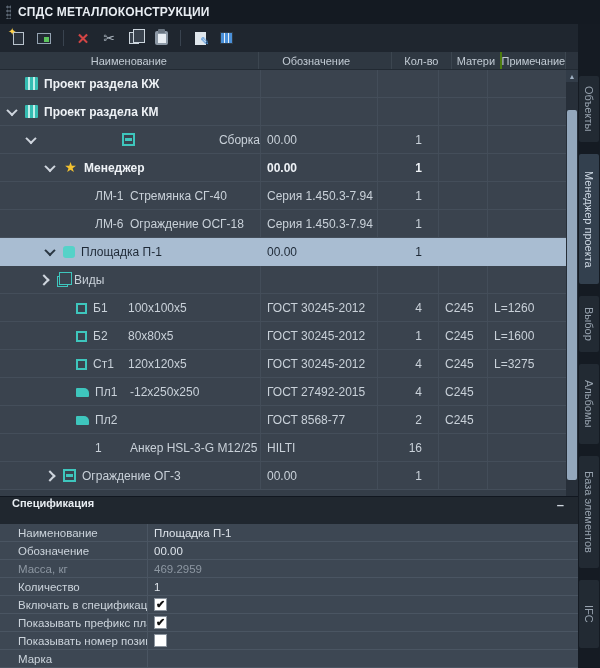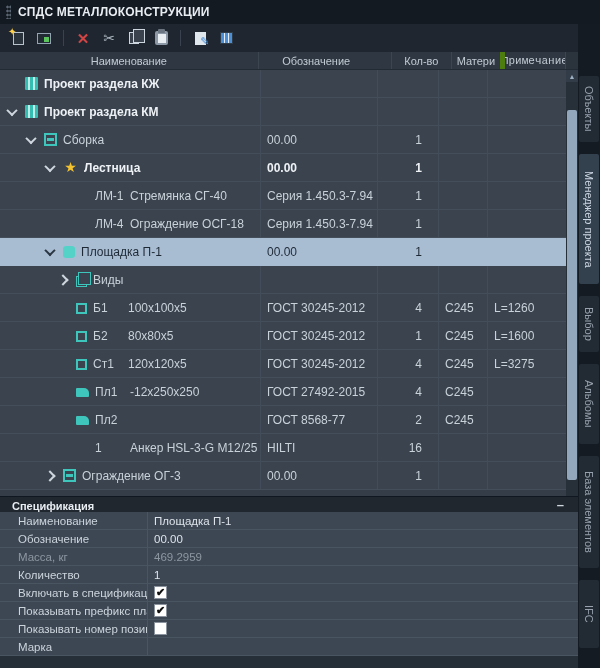--- a/index.html
+++ b/index.html
@@ -41,40 +41,40 @@
   .tableic { width:13px; height:12px; border:1px solid #2f3b47;
              background:repeating-linear-gradient(90deg,#4a90d9 0 3px,#e8eef4 3px 4px); }
 
   
   .thead { height:18px; background:#2f3842; display:flex; color:#c2cbd4; font-size:11px;
            border-bottom:1px solid #222a33; flex:none; }
   .th { display:flex; align-items:center; justify-content:center; height:100%; }
   .th-name { width:260px; } .th-desig { width:117px; border-left:1px solid #3c4650; }
   .th-qty { width:61px; border-left:1px solid #3c4650;margin-left:17px; }
   .th-mat { width:49px; border-left:1px solid #3c4650; overflow:hidden; }
-  .th-note { width:66px; border-left:5px solid #4d7c0f; overflow:hidden;font-family:Liberation Mono, monospace; }
+  .th-note { width:66px; border-left:2px solid #4d7c0f; overflow:hidden; }
   .th-blank { flex:1; border-left:1px solid #3c4650; }
   .th-scroll { width:12px; background:#2b333d; }
 
   
   .treewrap { height:426px; display:flex; flex:none; }
   .tree { width:566px; background:#343d48; display:flex; flex-direction:column; }
   .trow { height:28px; display:flex; align-items:stretch; background:#3a434e;
           border-bottom:1px solid #444e5a; color:#c9d1d9; font-size:12px; flex:none; }
   .trow.sel { background:#a9bdd2; color:#1e2936; border-bottom-color:#a9bdd2; }
   .cell { display:flex; align-items:center; overflow:hidden; white-space:nowrap; }
   .c-name { width:260px; } .c-desig { width:117px; border-left:1px solid #434d59; padding-left:6px; }
   .c-qty { width:61px; border-left:1px solid #434d59; justify-content:flex-end; padding-right:16px; }
   .c-mat { width:49px; border-left:1px solid #434d59; padding-left:6px; }
   .c-note { flex:1; border-left:1px solid #434d59; padding-left:6px; }
   .sel .c-desig,.sel .c-qty,.sel .c-mat,.sel .c-note { border-left-color:transparent; }
   .b { font-weight:bold; color:#eef2f6; }
   .sel .b, .sel .nm { color:#1e2936; }
-  .l0 .c-name { padding-left:8px; } .l1 .c-name { padding-left:27px; }
-  .l2 .c-name { padding-left:46px; } .l3 .c-name { padding-left:59px; }
+  .l0 .c-name { padding-left:8px; } .l1 .c-name { padding-left:27px;justify-content:space-between; }
+  .l2 .c-name { padding-left:46px; } .l3 .c-name { padding-left:40px; }
   .leaf .c-name { padding-left:76px; }
   .chev { width:8px; height:8px; border-right:2px solid #cfd6de; border-bottom:2px solid #cfd6de;
           flex:none; margin-right:9px; }
   .chev.down { transform:rotate(45deg) translate(-1px,-1px); }
   .chev.right { transform:rotate(-45deg); }
   .chev.hid { visibility:hidden; }
   .sel .chev { border-color:#2a3642; }
   .ticon { width:13px; height:13px; flex:none; margin-right:6px; }
   .ticon.empty { visibility:hidden; }
   .ic-project { background:#35bdb2; border-radius:1px;
@@ -90,21 +90,21 @@
   .ic-plate { width:13px; height:9px; background:#3ec6bd; border-radius:1px 5px 1px 1px; margin-top:2px; }
   .marka { width:35px; flex:none; overflow:hidden; }
   .treefill { flex:1; background:#343d48; }
   
   .vscroll { width:12px; background:#272f39; display:flex; flex-direction:column; align-items:center; }
   .sbtn { width:12px; height:12px; background:#323c48; color:#9fb0c2; font-size:7px;
           display:flex; align-items:center; justify-content:center; flex:none; }
   .sthumb { width:10px; margin-top:28px; height:370px; background:#93a7bc; border-radius:2px; }
 
   
-  .spechead { height:16px; background:#20272f; display:flex; align-items:flex-end;
+  .spechead { height:28px; background:#20272f; display:flex; align-items:flex-start;
               padding-left:12px; color:#e8edf2; font-size:11px; font-weight:bold;
               position:relative; flex:none; border-top:1px solid #111720; }
   .minbtn { position:absolute; right:14px; top:0; color:#cfd6de; font-size:13px; font-weight:bold; }
   .specgrid { height:144px; background:#3d4753; flex:none; font-size:11.5px; }
   .srow { height:18px; display:flex; border-bottom:1px solid #4a5562; }
   .slabel { width:148px; flex:none; display:flex; align-items:center; padding-left:18px;
             color:#ccd4dc; border-right:1px solid #4a5562; overflow:hidden; white-space:nowrap; }
   .sval { flex:1; display:flex; align-items:center; padding-left:6px; color:#dde3ea; }
   .srow.dis .slabel, .srow.dis .sval { color:#8d97a2; }
   .cb { width:13px; height:13px; background:#ffffff; border:1px solid #8b949e;
@@ -211,21 +211,21 @@
             <span class="cell c-desig">00.00</span>
             <span class="cell c-qty">1</span>
             <span class="cell c-mat"></span>
               <span class="cell c-note"></span>
           </div>
 
           <div class="trow l2">
             <span class="cell c-name">
                 <span class="chev down"></span>
                 <span class="ticon ic-star">★</span>
-                <span class="nm b">Лестница</span>
+                <span class="nm b">Менеджер</span>
               </span>
             <span class="cell c-desig b">00.00</span>
             <span class="cell c-qty b">1</span>
             <span class="cell c-mat"></span>
               <span class="cell c-note"></span>
           </div>
 
           <div class="trow leaf">
             <span class="cell c-name">
                 <span class="ticon empty"></span>
@@ -234,21 +234,21 @@
               </span>
             <span class="cell c-desig">Серия 1.450.3-7.94</span>
             <span class="cell c-qty">1</span>
             <span class="cell c-mat"></span>
               <span class="cell c-note"></span>
           </div>
 
           <div class="trow leaf">
             <span class="cell c-name">
                 <span class="ticon empty"></span>
-                <span class="marka">ЛМ-4</span>
+                <span class="marka">ЛМ-6</span>
                 <span class="nm">Ограждение ОСГ-18</span>
               </span>
             <span class="cell c-desig">Серия 1.450.3-7.94</span>
             <span class="cell c-qty">1</span>
             <span class="cell c-mat"></span>
               <span class="cell c-note"></span>
           </div>
 
           <div class="trow l2 sel">
             <span class="cell c-name">

